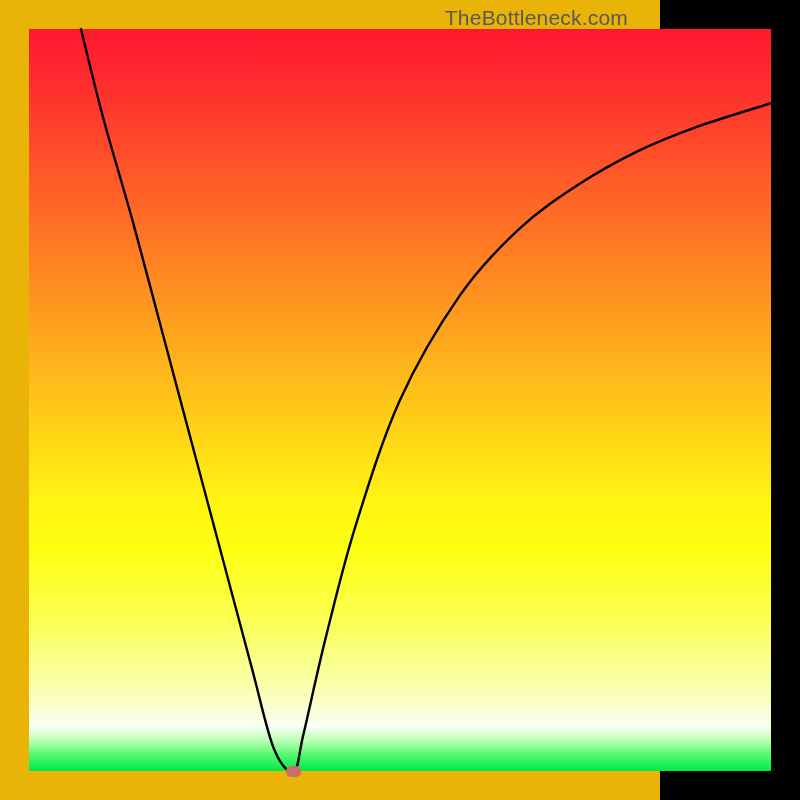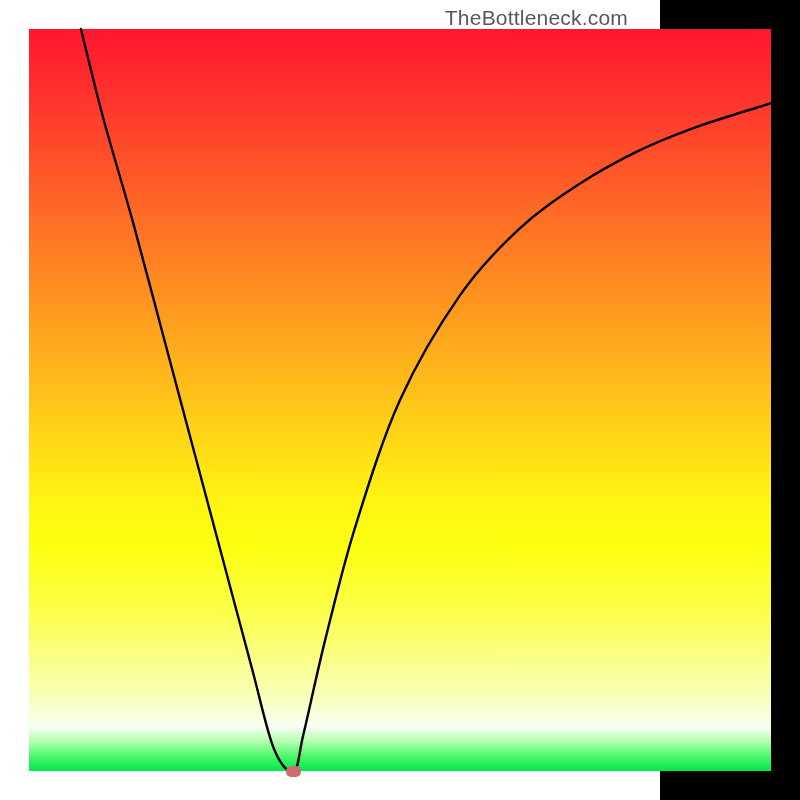--- a/index.html
+++ b/index.html
@@ -1,21 +1,21 @@
 <!DOCTYPE html>
 <html><head>
 <meta charset="utf-8">
 <style>
   * { margin: 0; padding: 0; box-sizing: border-box; }
   html, body { width: 800px; height: 800px; overflow: hidden; background: #000; }
   .frame {
     position: relative;
     width: 660px;
     height: 800px;
-    background: #ffffff;
+    background: #eab308;
   }
   .plot-area {
     position: absolute;
     left: 29px;
     top: 29px;
     width: 742px;
     height: 742px;
     background: linear-gradient(to bottom,
       #ff172f 0%,
       #ff2f2d 8%,

